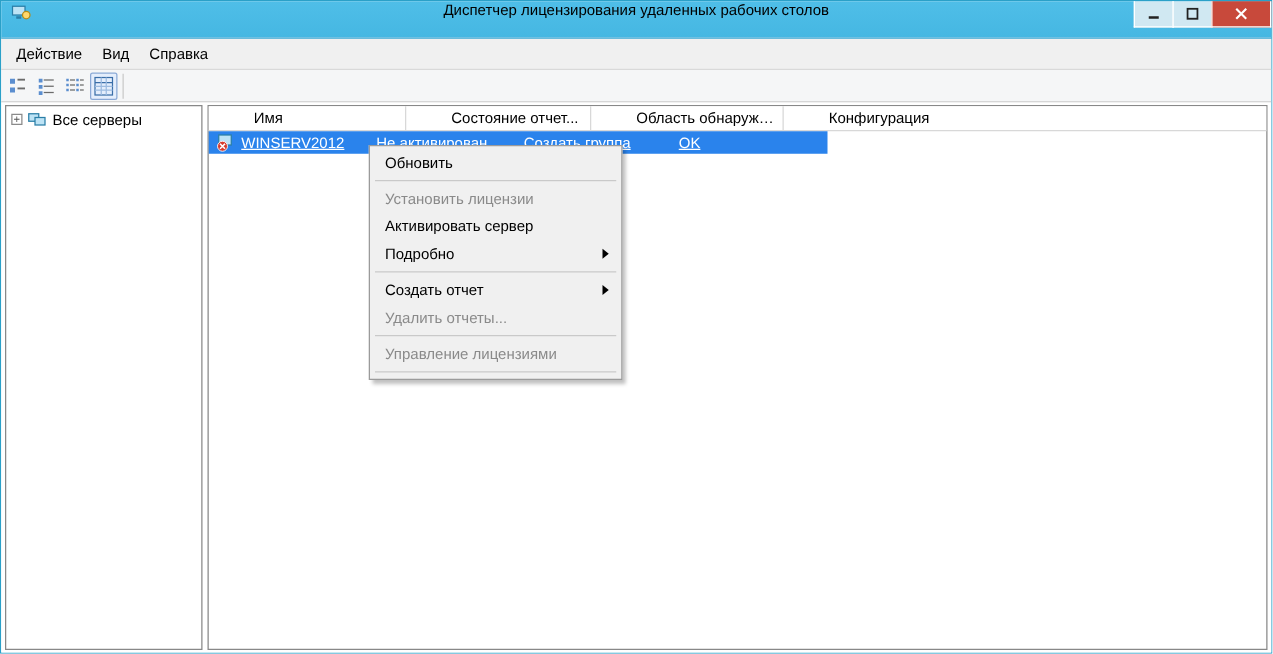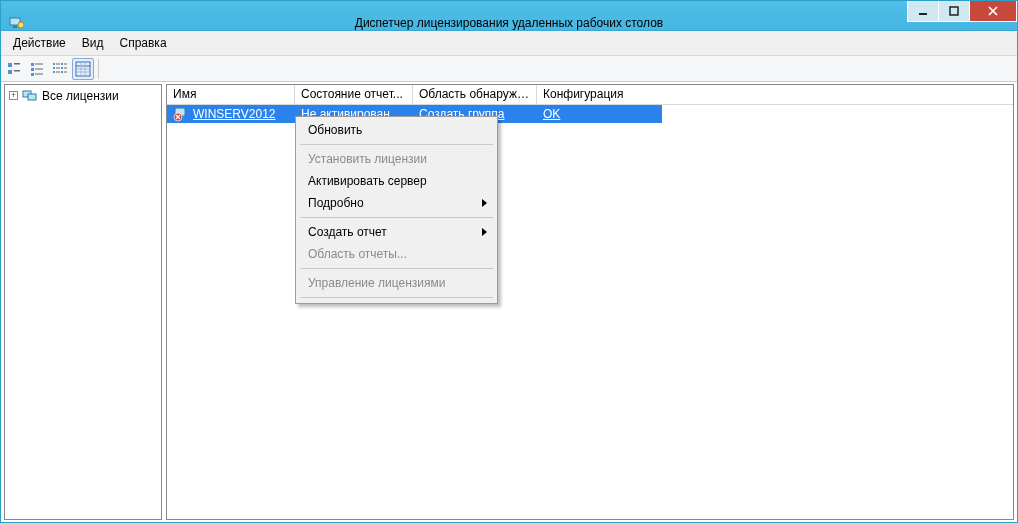--- a/index.html
+++ b/index.html
@@ -17,21 +17,21 @@
     border: 1px solid #2aa0c8;
     position: relative;
     display: flex;
     flex-direction: column;
   }
   
   .titlebar {
     height: 30px;
     background: linear-gradient(#4fbee8, #45b7e2);
     display: flex;
-    align-items: flex-end;
+    align-items: flex-start;
     position: relative;
     border-bottom: 1px solid #3aa6d2;
   }
   .titlebar .app-icon {
     width: 16px; height: 16px;
     margin: 0 6px 0 8px;
   }
   .titlebar .title {
     position: absolute;
     left: 0; right: 0;
@@ -148,20 +148,21 @@
     background: #fff;
     border-bottom: 1px solid #d8d8d8;
     display: flex;
   }
   .col {
     border-right: 1px solid #d8d8d8;
     padding: 2px 6px 0 6px;
     overflow: hidden;
     white-space: nowrap;
     text-overflow: ellipsis;
+    margin-left: 30px;
   }
   .col.c1 { width: 128px; }
   .col.c2 { width: 118px; }
   .col.c3 { width: 124px; }
   .col.c4 { width: 120px; border-right: none; }
   .list-row {
     height: 18px;
     display: flex;
     align-items: center;
     background: #2a83ec;
@@ -308,21 +309,21 @@
 
     <div class="tree-pane">
       <div class="tree-row">
         <span class="tree-glyph">+</span>
         <span class="tree-icon">
           <svg width="16" height="16">
             <rect x="1" y="3" width="8" height="6" fill="#bde3f5" stroke="#2a7ea7"></rect>
             <rect x="6" y="6" width="8" height="6" fill="#bde3f5" stroke="#2a7ea7"></rect>
           </svg>
         </span>
-        <span>Все лицензии</span>
+        <span>Все серверы</span>
       </div>
     </div>
 
     <div class="list-pane">
       <div class="list-header">
         <div class="col c1">Имя</div>
         <div class="col c2">Состояние отчет...</div>
         <div class="col c3">Область обнаруже...</div>
         <div class="col c4">Конфигурация</div>
       </div>
@@ -359,21 +360,21 @@
     <div class="ctx-item">
       <span>Подробно</span>
       <span class="ctx-arrow"></span>
     </div>
     <div class="ctx-sep"></div>
     <div class="ctx-item">
       <span>Создать отчет</span>
       <span class="ctx-arrow"></span>
     </div>
     <div class="ctx-item disabled">
-      <span>Область отчеты...</span>
+      <span>Удалить отчеты...</span>
     </div>
     <div class="ctx-sep"></div>
     <div class="ctx-item disabled">
       <span>Управление лицензиями</span>
     </div>
     <div class="ctx-sep"></div>
   </div>
 
 </div>
 

